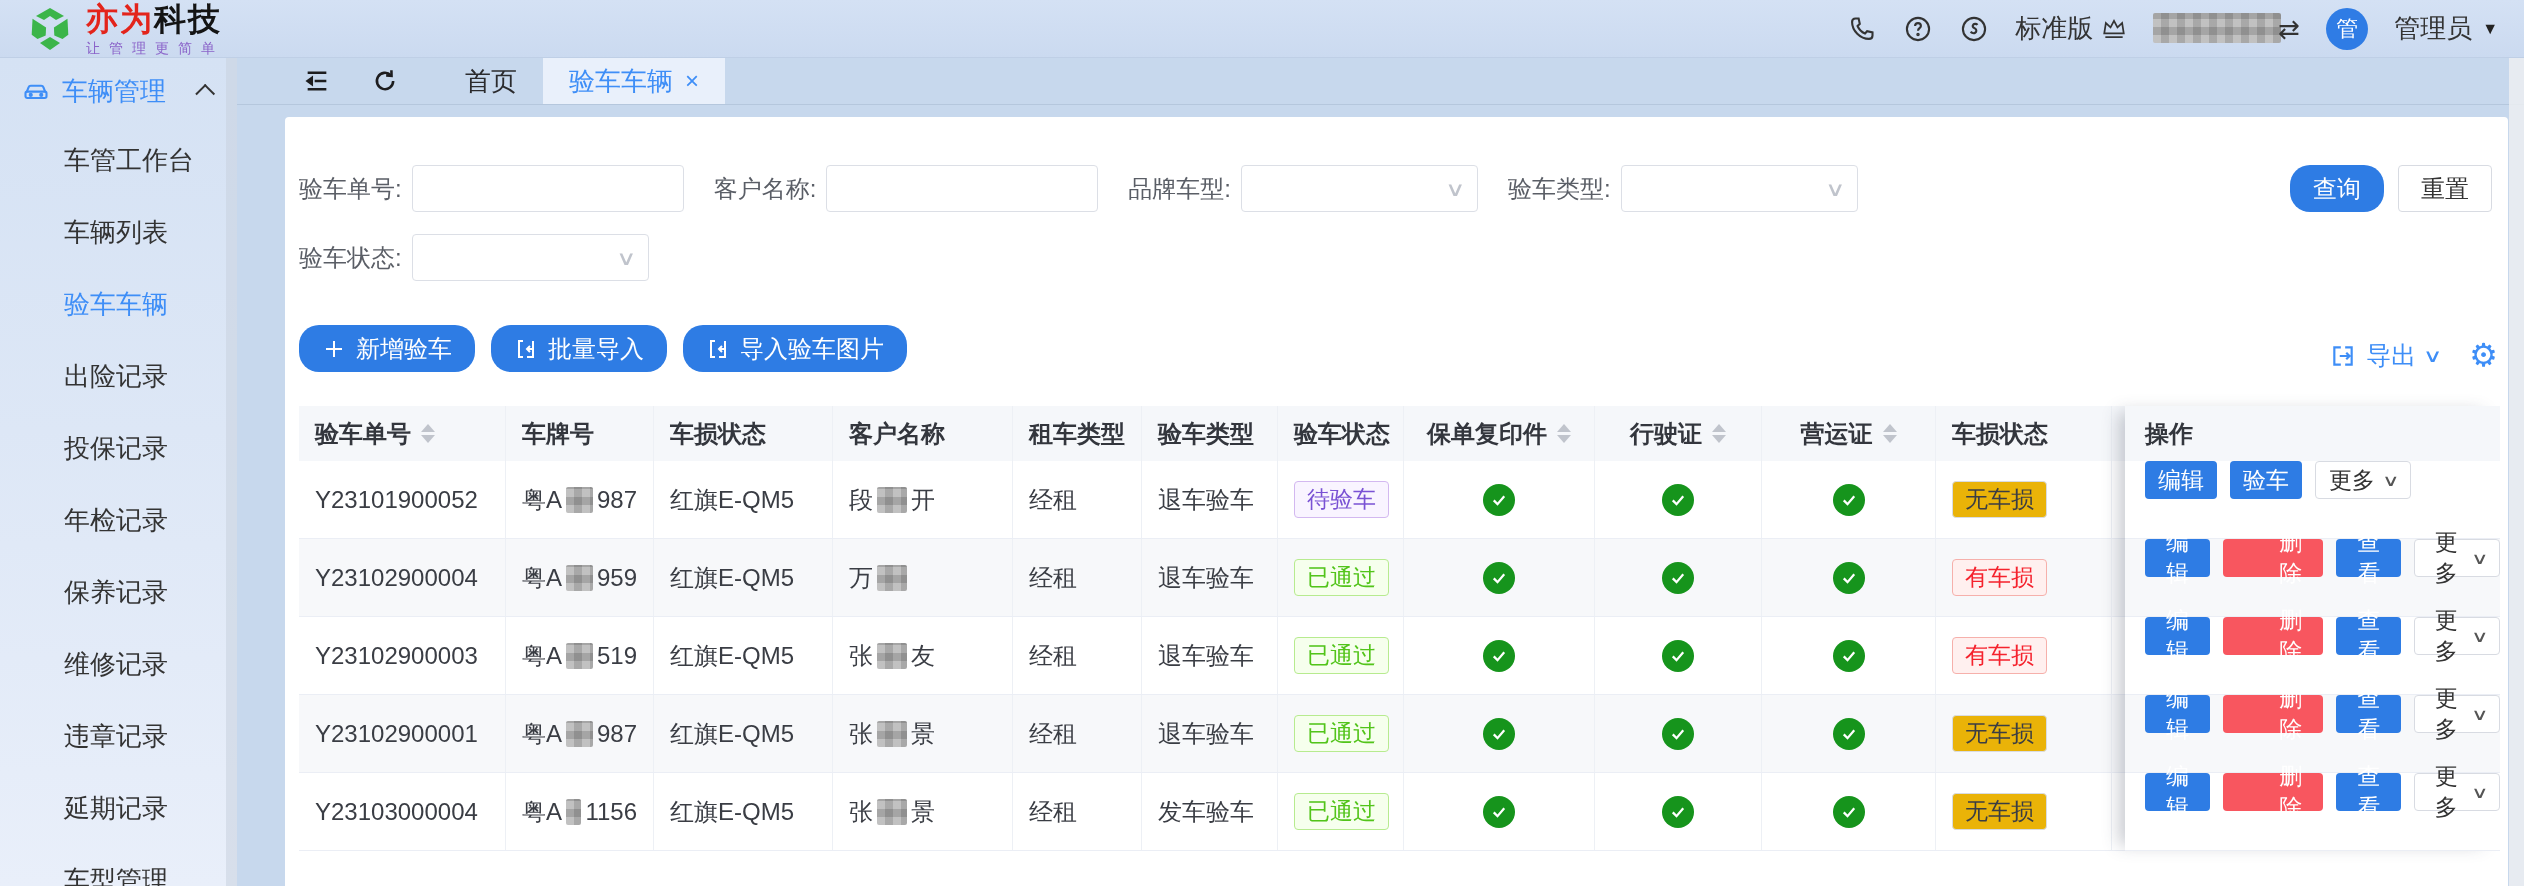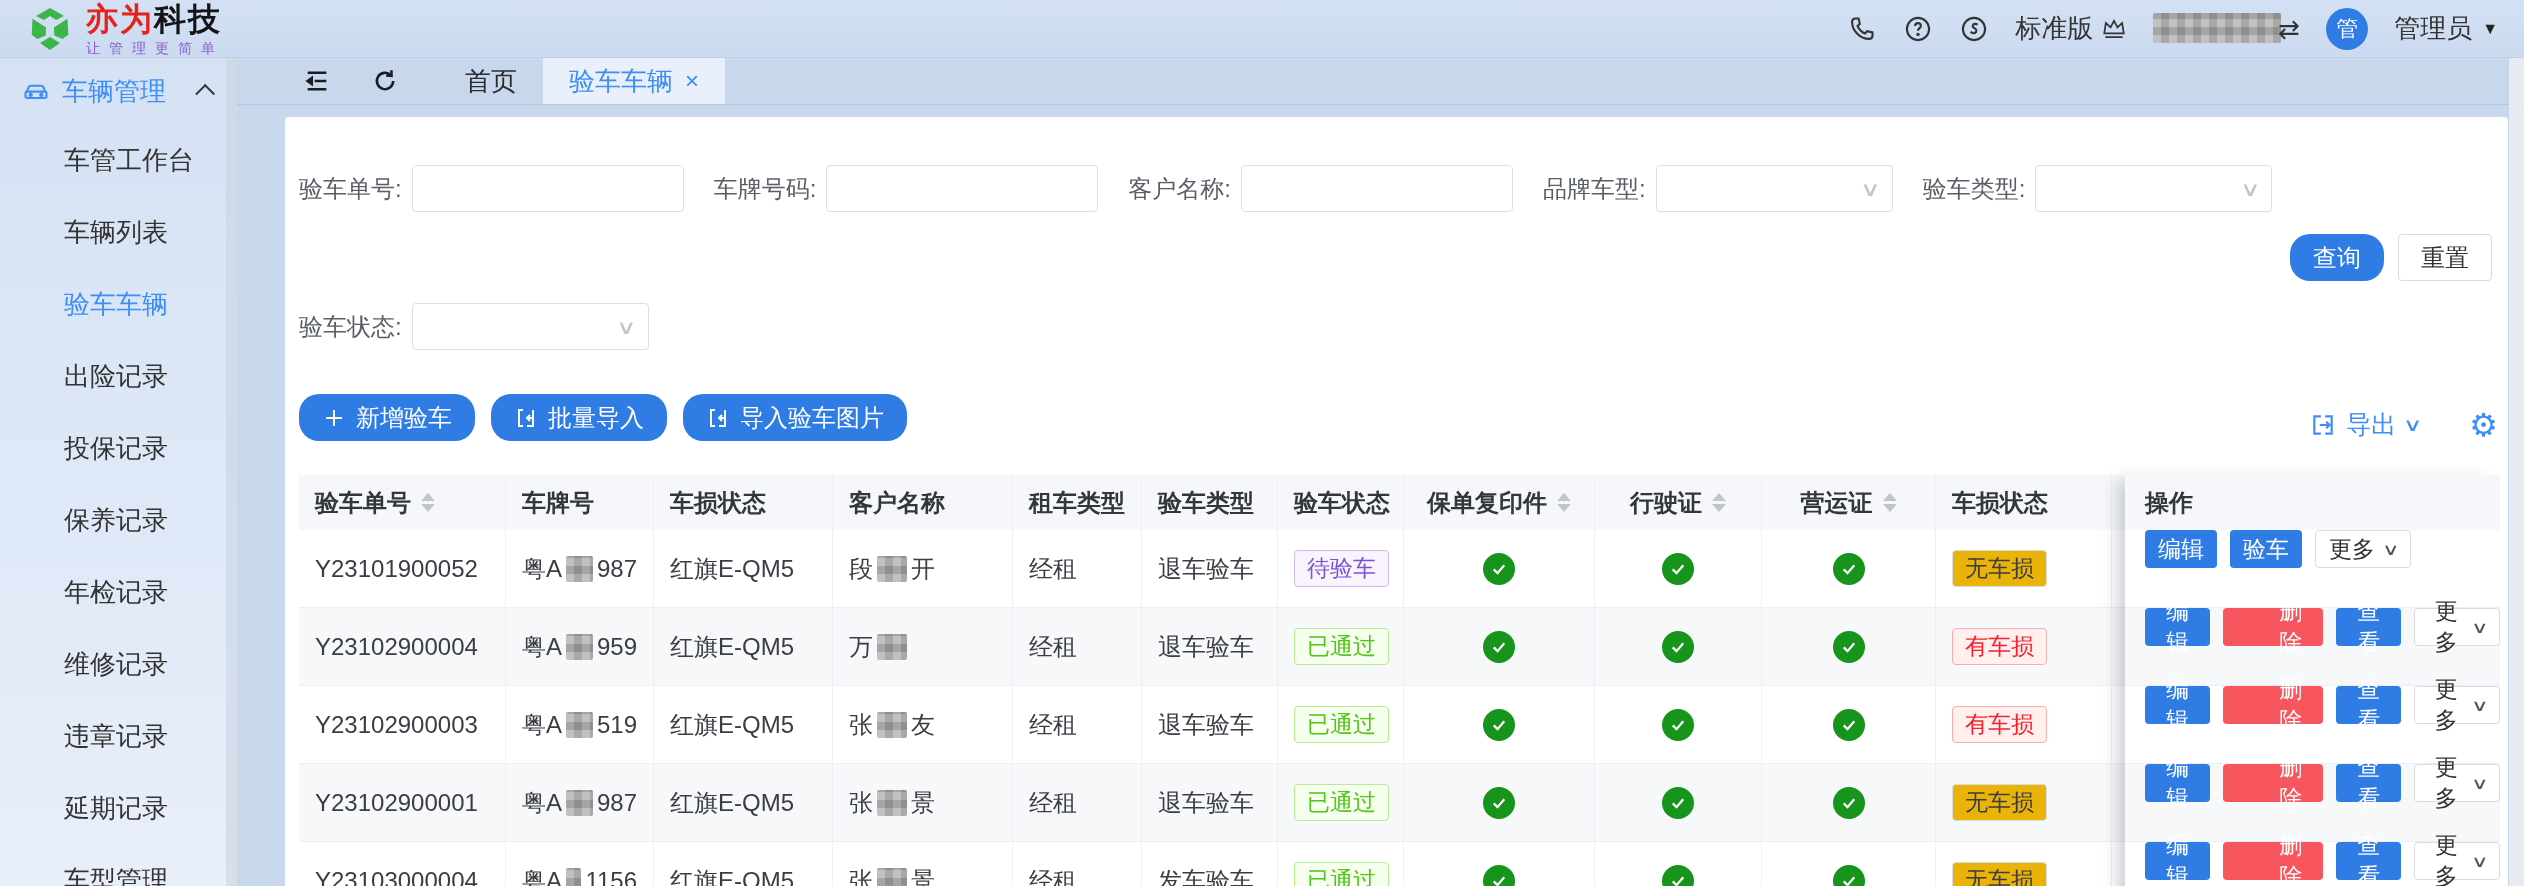--- a/index.html
+++ b/index.html
@@ -71,21 +71,21 @@
   .f-buttons { margin-left:auto; display:flex; gap:14px; margin-right:8px; }
   .btn { height:47px; border-radius:4px; display:inline-flex; align-items:center; justify-content:center;
          font-size:24px; cursor:pointer; padding:0 22px; border:1px solid transparent; }
   .btn.primary { background:#2e7ce4; color:#fff;border-radius:20px; }
   .btn.plain { background:#fff; color:#333; border-color:#d8dbe2; }
   .f-row2 { width:100%; display:flex; }
 
   .toolbar { margin-top:44px; display:flex; align-items:flex-end; gap:16px; padding-right:2px; }
   .btn .bicon { margin-right:10px; display:inline-flex; }
   .btn .bicon svg { width:24px; height:24px; stroke:#fff; fill:none; stroke-width:2; }
-  .export-group { margin-left:auto; display:flex; align-items:flex-end; gap:50px; color:#3e8ef7; }
+  .export-group { margin-left:auto; display:flex; align-items:flex-start; gap:30px; color:#3e8ef7; }
   .export-link { display:flex; align-items:center; gap:10px; cursor:pointer; font-size:25px; }
   .export-link svg { width:26px; height:26px; stroke:#3e8ef7; fill:none; stroke-width:2; }
   .export-caret { font-size:18px; transform:scaleX(1.5); }
   .gear { font-size:32px; color:#3e8ef7; cursor:pointer; line-height:1; }
 
   
   .table { margin-top:34px; position:relative; }
   .grid-row { display:grid; grid-template-columns:207px 148px 179px 180px 129px 136px 126px 191px 167px 174px 176px auto; }
   .thead { height:55px; background:#f5f7fa; }
   .th,.td { display:flex; align-items:center; padding:0 16px; border-right:1px solid #edf0f5; overflow:hidden; white-space:nowrap; }
@@ -198,22 +198,22 @@
           </svg>
         <span>车辆管理</span>
         <span class="chev-up"></span>
       </div>
       <nav id="side-items">
           <div class="side-item">车管工作台</div>
           <div class="side-item">车辆列表</div>
           <div class="side-item active">验车车辆</div>
           <div class="side-item">出险记录</div>
           <div class="side-item">投保记录</div>
+          <div class="side-item">年检记录</div>
           <div class="side-item">保养记录</div>
-          <div class="side-item">年检记录</div>
           <div class="side-item">维修记录</div>
           <div class="side-item">违章记录</div>
           <div class="side-item">延期记录</div>
           <div class="side-item">车型管理</div>
         </nav>
       <div class="side-scroll"></div>
     </aside>
 
     <main class="main">
       <div class="tabbar">
@@ -238,24 +238,20 @@
         </div>
       </div>
 
       <div class="content">
         <div class="card">
 
           <div class="filters">
             <div id="filters-row1" style="display:flex;">
                 <div class="f-item">
                   <label>验车单号:</label>
-                  <div class="f-ctl"></div>
-                </div>
-                <div class="f-item">
-                  <label>车牌号码:</label>
                   <div class="f-ctl"></div>
                 </div>
                 <div class="f-item">
                   <label>客户名称:</label>
                   <div class="f-ctl"></div>
                 </div>
                 <div class="f-item">
                   <label>品牌车型:</label>
                   <div class="f-ctl select">
                     <span class="sel-caret">∨</span>

